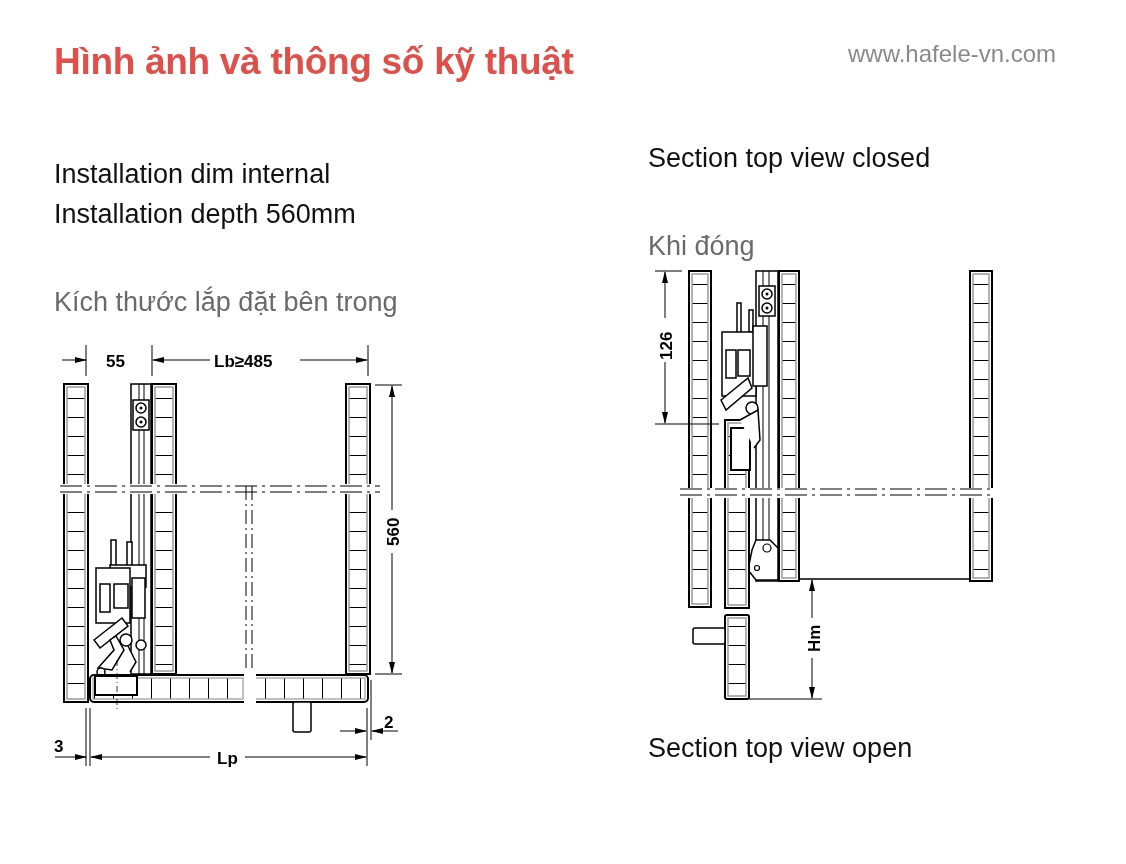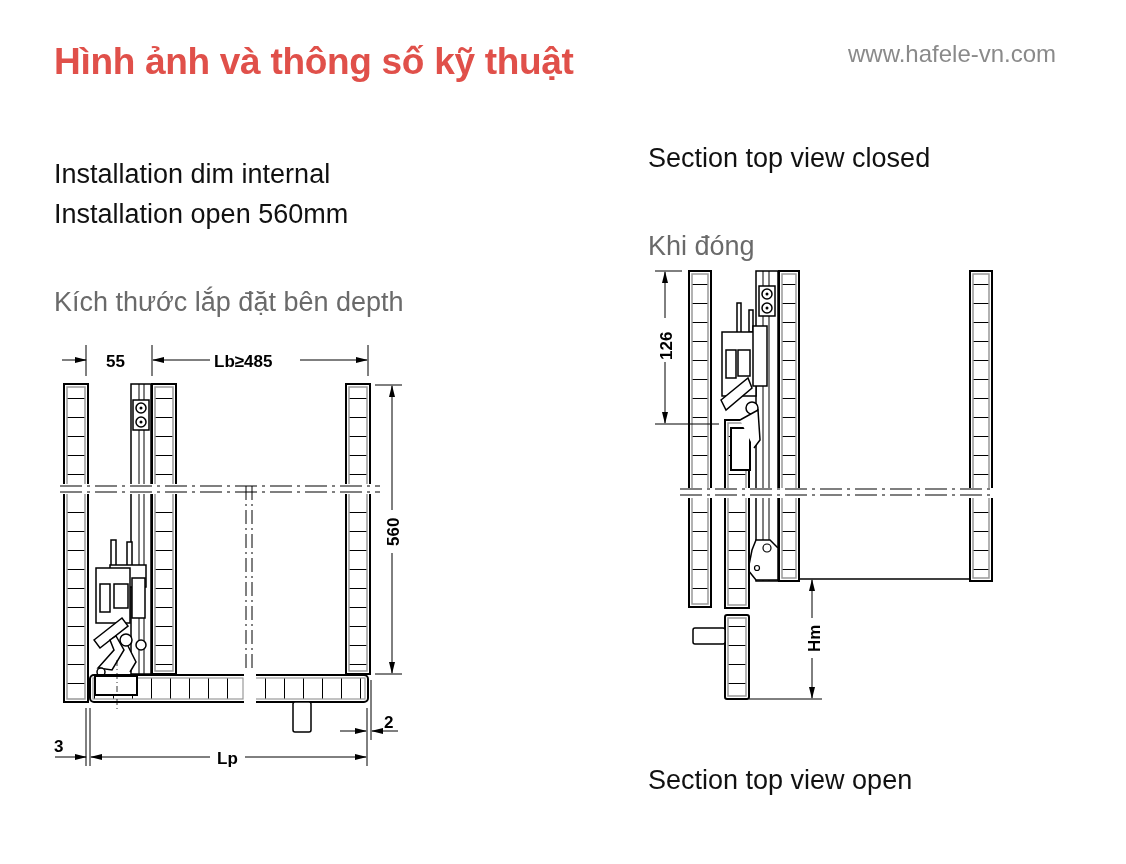--- a/index.html
+++ b/index.html
@@ -7,35 +7,35 @@
          font-family: "Liberation Sans", "DejaVu Sans", sans-serif; }
   .title { position: absolute; left: 54px; top: 38px; font-size: 37px; color: #e0504a;
            font-weight: bold; letter-spacing: -0.3px; line-height: 48px; margin: 0; }
   .site { position: absolute; left: 848px; top: 38px; font-size: 24px; color: #8a8a8a;
           line-height: 32px; }
   .caption { position: absolute; font-size: 27px; line-height: 40px; }
   .caption .en { color: #111111; display: block; }
   .caption .vi { color: #6a6a6a; display: block; margin-top: 48px; }
   .cap-left { left: 54px; top: 154px; }
   .cap-right-top { left: 648px; top: 138px; }
-  .cap-right-bot { left: 648px; top: 760px; }
+  .cap-right-bot { left: 648px; top: 728px; }
   svg.drawing { position: absolute; left: 0; top: 0; }
   .dimtxt { font-family: "Liberation Sans", "DejaVu Sans", sans-serif; font-weight: bold;
             font-size: 17px; fill: #000; }
 </style>
 </head>
 <body>
 
 <h1 class="title">Hình ảnh và thông số kỹ thuật</h1>
 <div class="site">www.hafele-vn.com</div>
 
 <div class="caption cap-left">
   <span class="en">Installation dim internal</span>
-  <span class="en">Installation open 560mm</span>
-  <span class="vi">Kích thước lắp đặt bên depth</span>
+  <span class="en">Installation depth 560mm</span>
+  <span class="vi">Kích thước lắp đặt bên trong</span>
 </div>
 
 <div class="caption cap-right-top">
   <span class="en">Section top view closed</span>
   <span class="vi">Khi đóng</span>
 </div>
 
 <div class="caption cap-right-bot">
   <span class="en">Section top view open</span>
 </div>

